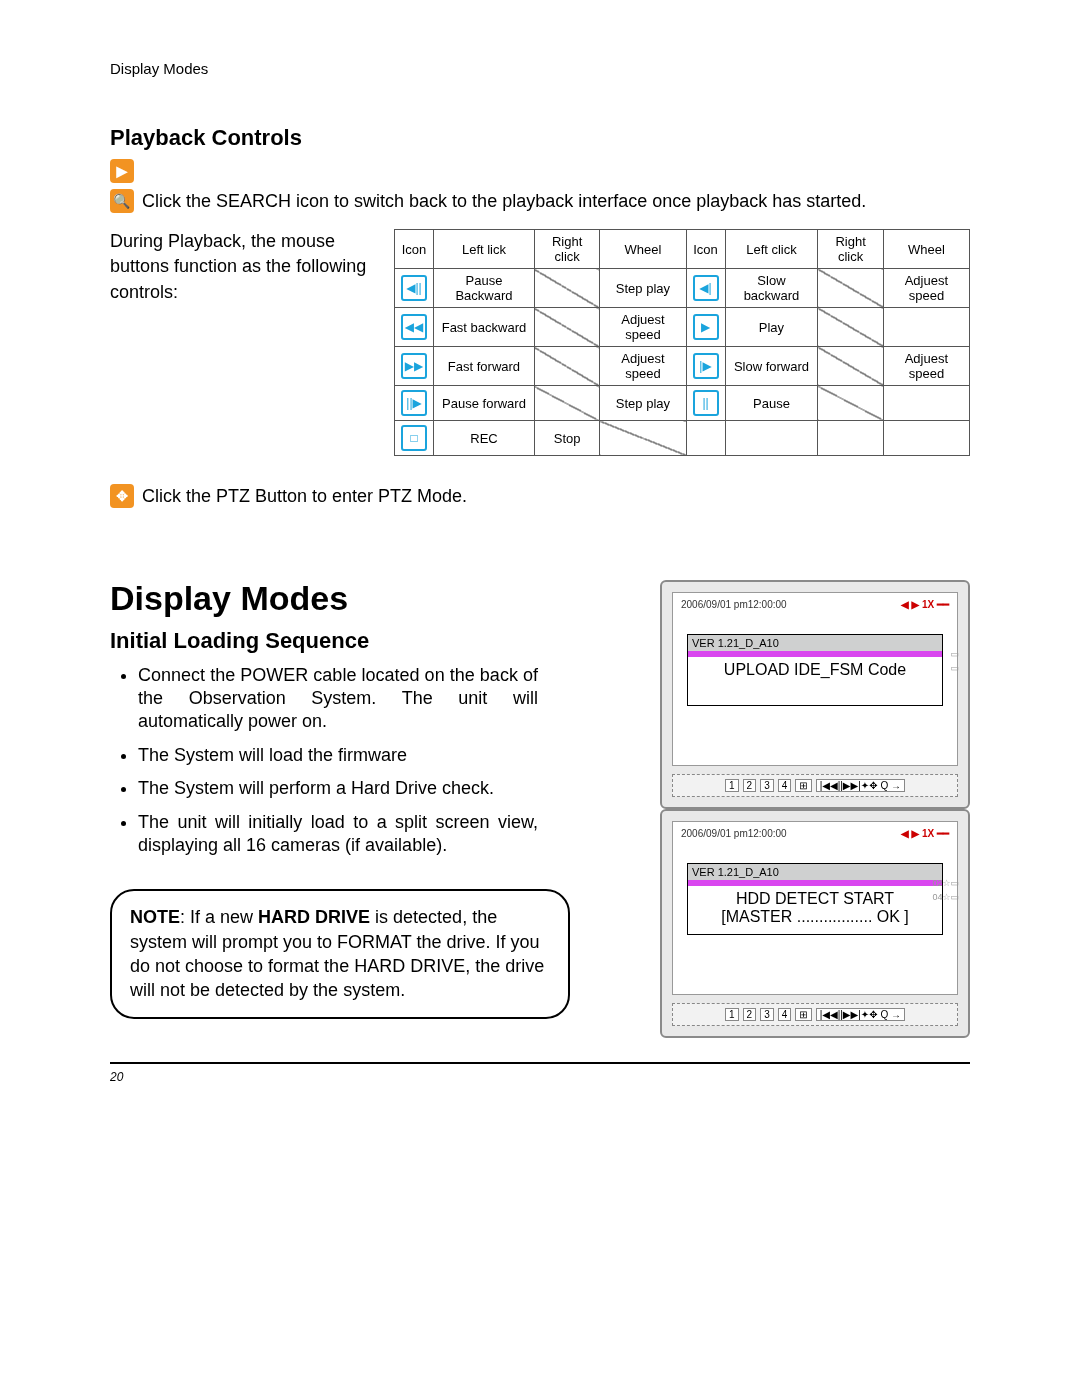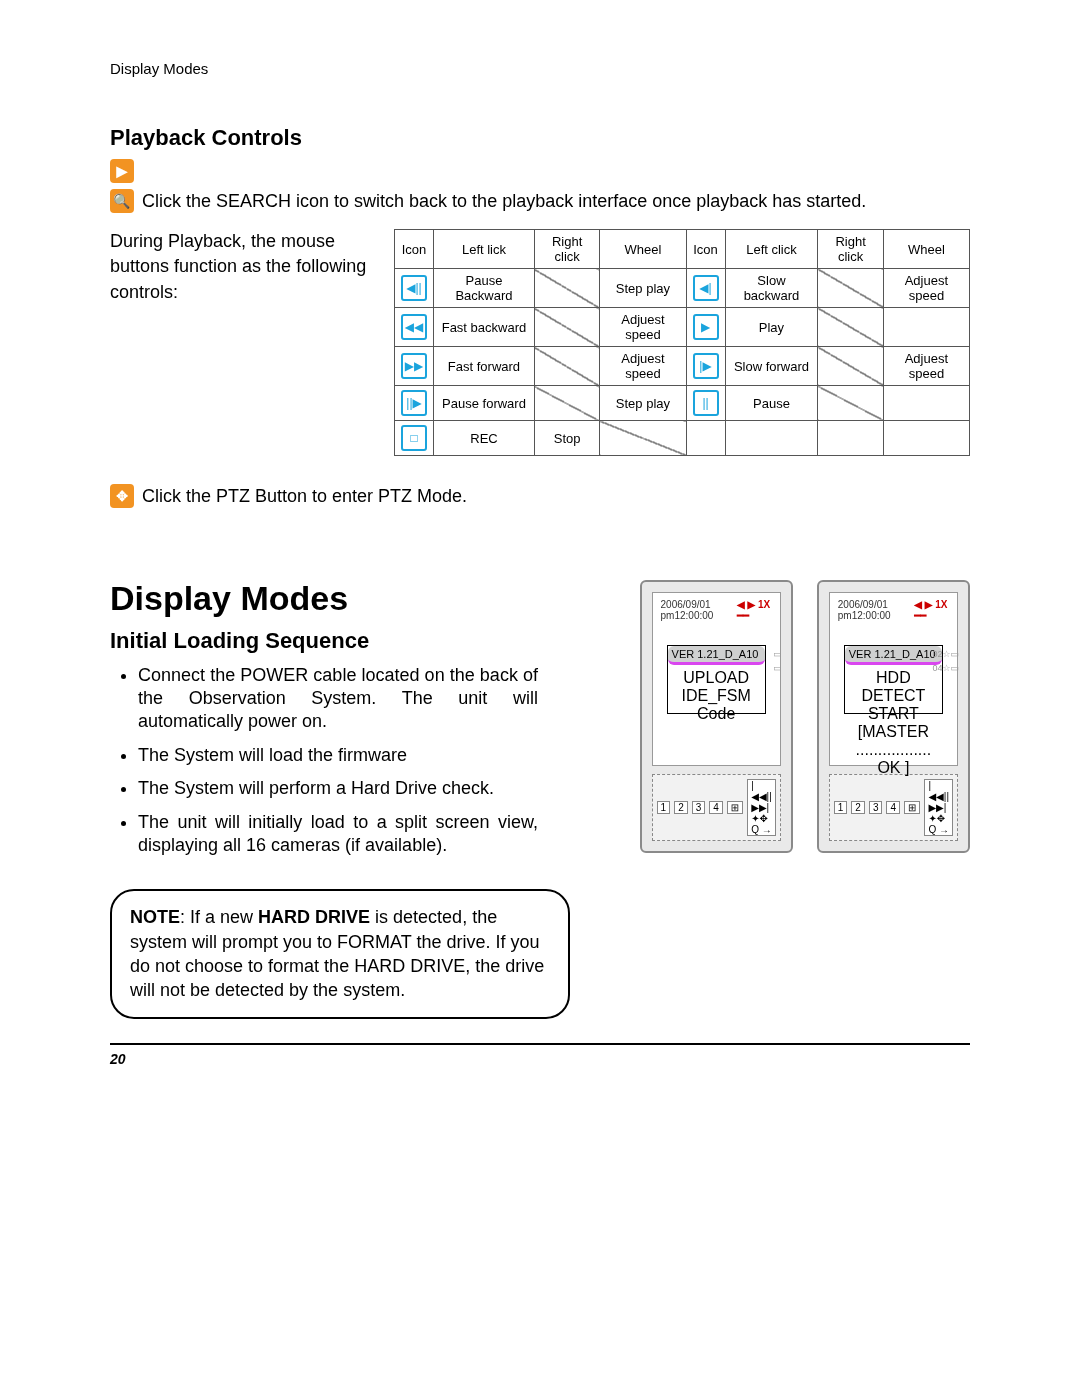--- a/index.html
+++ b/index.html
@@ -19,33 +19,33 @@
   table.ctl{border-collapse:collapse;font-size:13px;}
   table.ctl th,table.ctl td{border:1px solid #555;padding:4px 6px;text-align:center;vertical-align:middle;}
   table.ctl th{font-weight:normal;}
   .ti{display:inline-flex;width:22px;height:22px;border:2px solid #1aa4dd;border-radius:3px;align-items:center;justify-content:center;color:#1aa4dd;font-size:12px;background:#fff;}
   .slash{background:linear-gradient(to top right,transparent 49%,#555 49%,#555 51%,transparent 51%);}
   .section-bottom{display:flex;gap:18px;align-items:flex-start;}
   .section-bottom .texts{flex:1;}
   ul.bul{margin:10px 0 0 28px;padding:0;font-size:18px;}
   ul.bul li{margin:10px 0;text-align:justify;max-width:400px;line-height:1.3;}
   .note-box{border:2px solid #000;border-radius:24px;padding:14px 18px;font-size:18px;line-height:1.35;max-width:420px;margin-top:32px;}
-  .monitors{flex:0 0 310px;display:flex;flex-direction:row;gap:24px;margin-top:-40px;}
+  .monitors{flex:0 0 310px;display:flex;flex-direction:column;margin-top:-40px;}
   .monitor{border:2px solid #8a8a8a;border-radius:6px;background:#e9e9e9;padding:10px;box-sizing:border-box;font-size:10px;position:relative;}
   .monitor .screen{background:#fff;border:1px solid #999;height:160px;padding:6px 8px;position:relative;font-family:Arial,Helvetica,sans-serif;}
   .monitor .trow{display:flex;justify-content:space-between;font-size:10px;color:#333;margin-bottom:6px;}
   .monitor .red{color:#c00;font-weight:bold;}
   .monitor .dialog{border:1px solid #000;margin:24px 6px 0 6px;}
-  .monitor .dialog .dt{background:#cfd0d0;border-bottom:3px solid #d946ef;padding:2px 4px;font-size:11px;font-family:Arial;border-radius:6px;}
+  .monitor .dialog .dt{background:#cfd0d0;border-bottom:6px solid #d946ef;padding:2px 4px;font-size:11px;font-family:Arial;}
   .monitor .dialog .db{padding:4px 6px;font-size:16px;height:40px;text-align:center;}
   .monitor .btns{display:flex;gap:4px;justify-content:center;align-items:center;margin-top:8px;background:#f2f2f2;border:1px dashed #888;padding:4px 4px;font-size:10px;}
   .monitor .btns span{border:1px solid #888;padding:0 3px;background:#fff;}
   .monitor .side-ic{position:absolute;right:-2px;top:54px;font-size:9px;text-align:right;line-height:1.6;color:#999;}
   .hr{border:0;border-top:2px solid #000;margin:24px 0 6px 0;}
-  .pnum{font-style:italic;font-weight:bold;font-size:14px;}
+  .pnum{font-style:italic;font-weight:normal;font-size:12px;}
 </style>
 </head>
 <body>
 <div class="page">
 
 <div class="running-head">Display Modes</div>
 
 <div class="h2">Playback Controls</div>
 
 <div class="line-with-icon">

